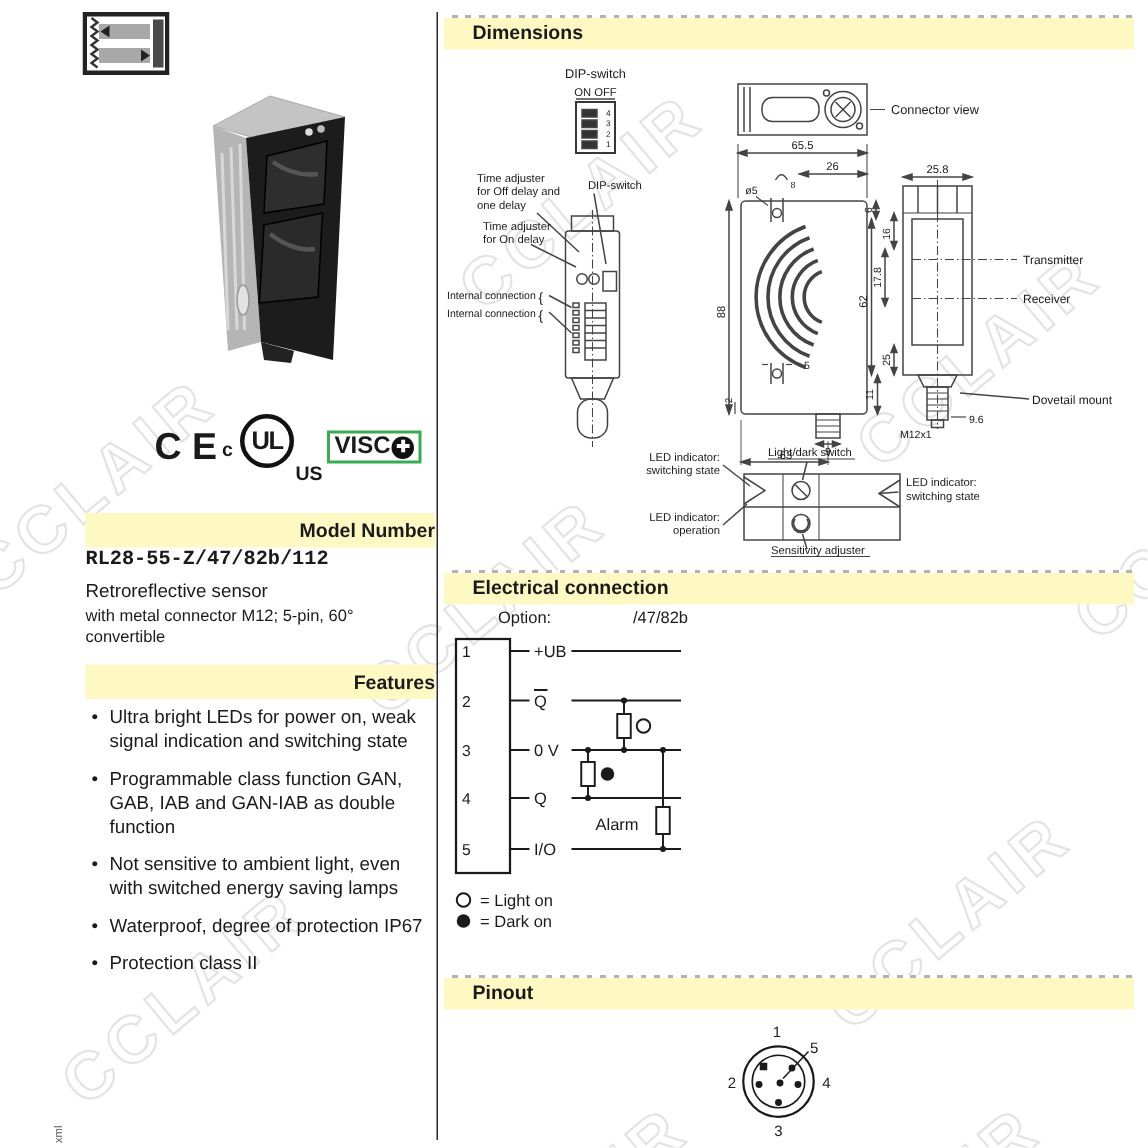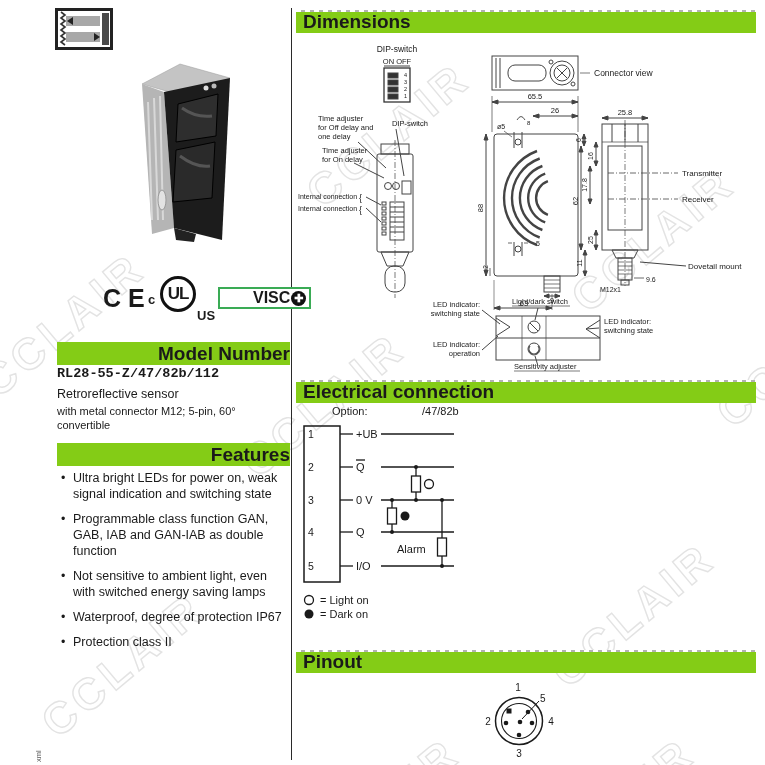--- a/index.html
+++ b/index.html
@@ -4,22 +4,22 @@
 <style>
   html,body{margin:0;padding:0;background:#fff;}
   body{width:765px;height:765px;position:relative;overflow:hidden;
        font-family:"Liberation Sans",sans-serif;color:#1a1a1a;}
   .abs{position:absolute;}
   
   .wm{position:absolute;font-weight:bold;font-size:44px;letter-spacing:5px;
       color:transparent;-webkit-text-stroke:1.4px #e3e3e3;
       transform:rotate(-40deg);white-space:nowrap;pointer-events:none;z-index:0;}
   
-  .bar{position:absolute;background:#84cc16;height:23px;line-height:24px;
-       font-weight:700;font-size:19px;padding-left:7px;box-sizing:border-box;z-index:2;}
+  .bar{position:absolute;background:#fef9c3;height:23px;line-height:24px;
+       font-weight:700;font-size:13px;padding-left:19px;box-sizing:border-box;z-index:2;}
   .bar-right{left:296px;width:460px;}
   .bar-right::before{content:"";position:absolute;top:0;left:0;right:0;height:2px;
        background:repeating-linear-gradient(90deg,#fff 0 5px,#b2b2b2 5px 9px);}
   .bar-left{left:57px;width:233px;text-align:right;}
   .divider{position:absolute;left:291px;top:8px;width:1px;height:752px;background:#2a2a2a;z-index:1;}
   .z{z-index:2;}
   
   .model-number{left:57px;top:366px;font-size:13.5px;font-weight:700;font-family:Liberation Mono, monospace;}
   .model-name{left:57px;top:387px;font-size:12.5px;}
   .model-sub{left:57px;top:404px;font-size:11px;line-height:14px;width:230px;}
@@ -29,21 +29,21 @@
   
   .ce{left:103px;top:284px;font-size:25px;font-weight:600;letter-spacing:7px;}
   .ulwrap{left:148px;top:276px;width:58px;height:44px;}
   .ulcirc{position:absolute;left:12px;top:0;width:36px;height:36px;border:3.2px solid #111;
           border-radius:50%;box-sizing:border-box;text-align:center;}
   .ulcirc span{font-weight:800;font-size:17px;line-height:30px;letter-spacing:-1px;}
   .ul-c{position:absolute;left:0;top:16px;font-weight:800;font-size:13px;}
   .ul-us{position:absolute;left:49px;top:16px;font-weight:800;font-size:13px;margin-top:16px;}
   .visco{left:218px;top:287px;border:2px solid #3aab55;background:#fff;height:22px;
          display:flex;align-items:center;padding:0 3px;box-sizing:border-box;}
-  .visco .vtext{font-weight:800;font-size:16px;letter-spacing:0;font-style:normal;margin-left:30px;}
+  .visco .vtext{font-weight:800;font-size:16px;letter-spacing:0;font-style:normal;}
   .visco .vplus{display:inline-block;width:15px;height:15px;background:#111;border-radius:50%;
          color:#fff;font-size:11px;line-height:15px;text-align:center;margin-left:1px;font-weight:700;}
   .footnote{left:34px;top:762px;font-size:7.5px;color:#555;transform:rotate(-90deg);
             transform-origin:0 0;white-space:nowrap;}
   svg text{fill:#1a1a1a;}
   .d7{font-size:7px;} .d75{font-size:7.5px;} .d8{font-size:8px;} .d85{font-size:8.5px;}
 </style>
 </head>
 <body>
 

